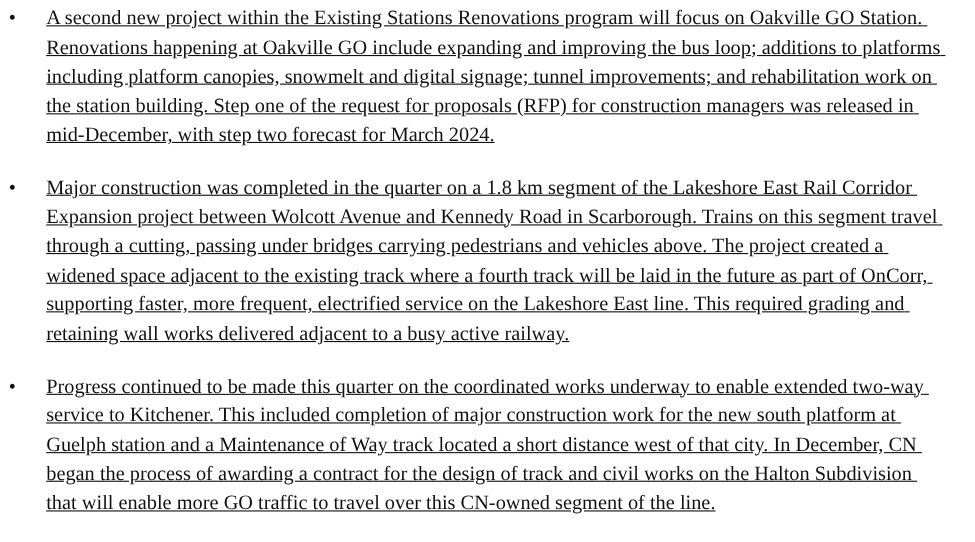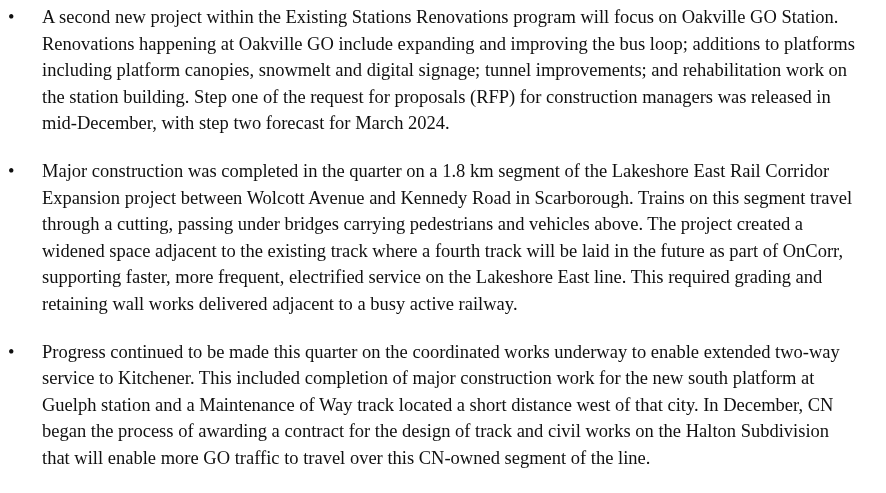--- a/index.html
+++ b/index.html
@@ -44,20 +44,21 @@
     top: 0;
     width: 14px;
     font-size: 18.5px;
     line-height: 26.6px;
     text-align: left;
     color: #101010;
   }
   .bullet-text {
     display: block;
     white-space: pre-wrap;
+    text-decoration: underline;
   }
 </style>
 </head>
 <body>
 
 <div class="page">
   <ul class="bullet-list">
     <li class="bullet-item">
       <span class="bullet-marker">•</span>
       <span class="bullet-text">A second new project within the Existing Stations Renovations program will focus on Oakville GO Station. Renovations happening at Oakville GO include expanding and improving the bus loop; additions to platforms including platform canopies, snowmelt and digital signage; tunnel improvements; and rehabilitation work on the station building. Step one of the request for proposals (RFP) for construction managers was released in mid-December, with step two forecast for March 2024.</span>

